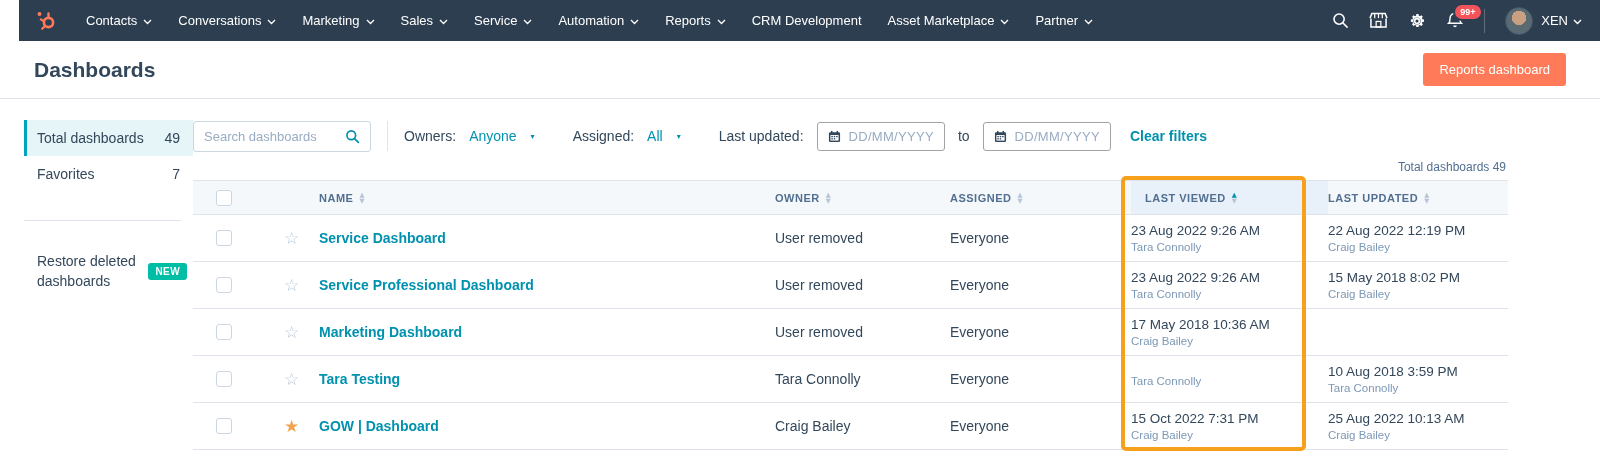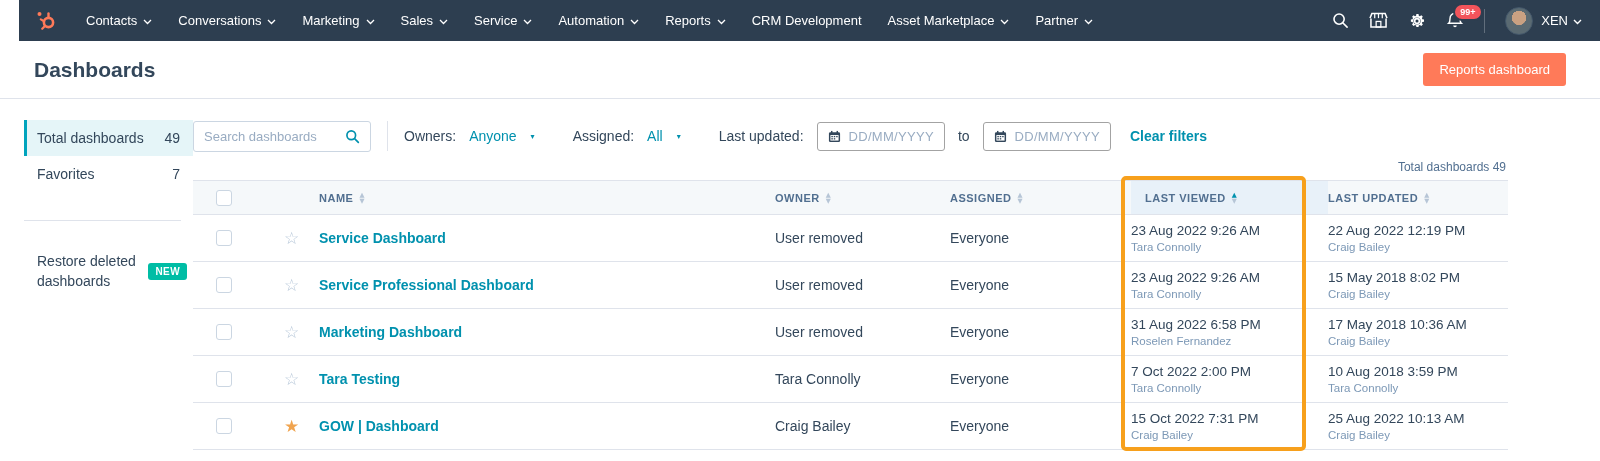--- a/index.html
+++ b/index.html
@@ -402,44 +402,39 @@
               <span class="checkbox"></span>
             </div>
     <div class="cell c-star">
               <span class="star">☆</span>
             </div>
     <div class="cell c-name">
               <a class="dash-link">Marketing Dashboard</a>
             </div>
     <div class="cell c-owner">User removed</div>
     <div class="cell c-assigned">Everyone</div>
-    <div class="cell c-viewed">
-              <div class="dt">31 Aug 2022 6:58 PM</div>
-              <div class="by">Roselen Fernandez</div>
-            </div>
     <div class="cell c-updated">
               <div class="dt">17 May 2018 10:36 AM</div>
               <div class="by">Craig Bailey</div>
             </div>
   </div>
 
   <div class="trow grid-cols">
     <div class="cell c-check">
               <span class="checkbox"></span>
             </div>
     <div class="cell c-star">
               <span class="star">☆</span>
             </div>
     <div class="cell c-name">
               <a class="dash-link">Tara Testing</a>
             </div>
     <div class="cell c-owner">Tara Connolly</div>
     <div class="cell c-assigned">Everyone</div>
     <div class="cell c-viewed">
-              <div class="dt">7 Oct 2022 2:00 PM</div>
               <div class="by">Tara Connolly</div>
             </div>
     <div class="cell c-updated">
               <div class="dt">10 Aug 2018 3:59 PM</div>
               <div class="by">Tara Connolly</div>
             </div>
   </div>
 
   <div class="trow grid-cols">
     <div class="cell c-check">

